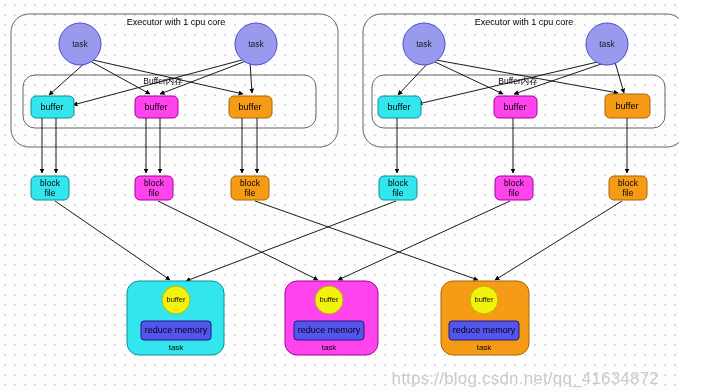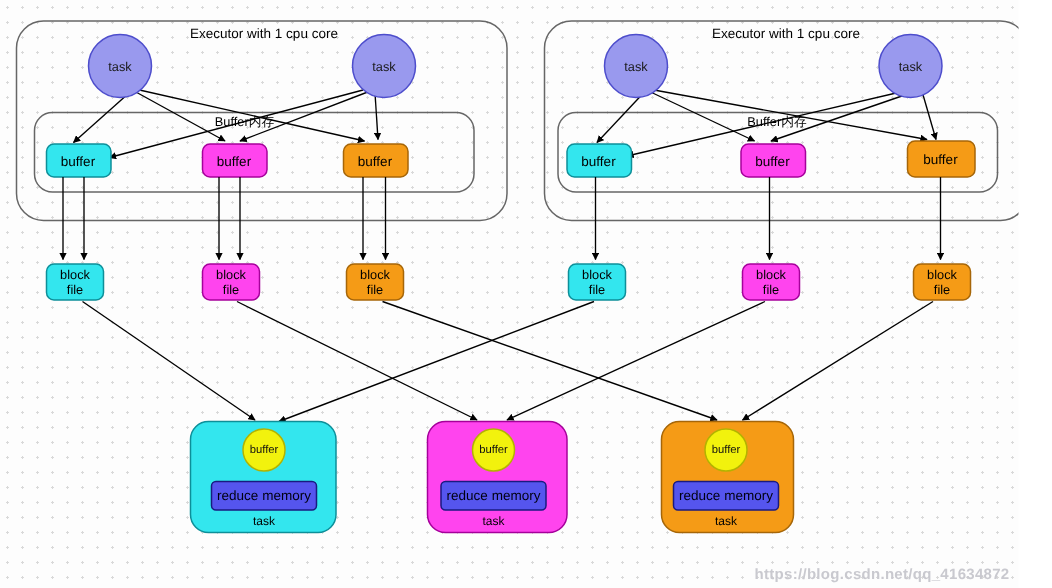--- a/index.html
+++ b/index.html
@@ -30,29 +30,28 @@
   .lbl-exec { font-size: 9px; fill: #000000; text-anchor: middle; }
   .lbl-bufmem { font-size: 8.5px; fill: #000000; text-anchor: middle; }
   .lbl-task-circle { font-size: 8.5px; fill: #1a1a1a; text-anchor: middle; }
   .lbl-buffer { font-size: 9px; fill: #000000; text-anchor: middle; }
   .lbl-block { font-size: 8.5px; fill: #000000; text-anchor: middle; }
   .lbl-redmem { font-size: 9px; fill: #000010; text-anchor: middle; }
   .lbl-rtask { font-size: 8px; fill: #000000; text-anchor: middle; }
   .lbl-smallbuf { font-size: 7.5px; fill: #111111; text-anchor: middle; }
   .watermark {
     position: absolute;
-    right: 6px;
+    right: 20px;
     bottom: 3px;
     font-family: "Liberation Sans", "DejaVu Sans", sans-serif;
-    font-size: 10px;
+    font-size: 17px;
     color: #c9c9cf;
     letter-spacing: 0.2px;
     white-space: nowrap;
     pointer-events: none;
-    font-weight: bold;
   }
   .grp-outer { fill: #ffffff; fill-opacity: 0; stroke: #666666; stroke-width: 1; }
   .grp-inner { fill: #ffffff; fill-opacity: 0; stroke: #666666; stroke-width: 1; }
   .edge { stroke: #000000; stroke-width: 0.9; fill: none; }
   .node-rect { stroke-width: 1; }
   .circle-task { fill: #9999ee; stroke: #4d4dcc; stroke-width: 1; }
   .circle-buf { fill: #f2f20d; stroke: #b3b300; stroke-width: 1; }
   .rect-redmem { fill: #5555ee; stroke: #1a1a80; stroke-width: 1; }
 </style>
 </head>

